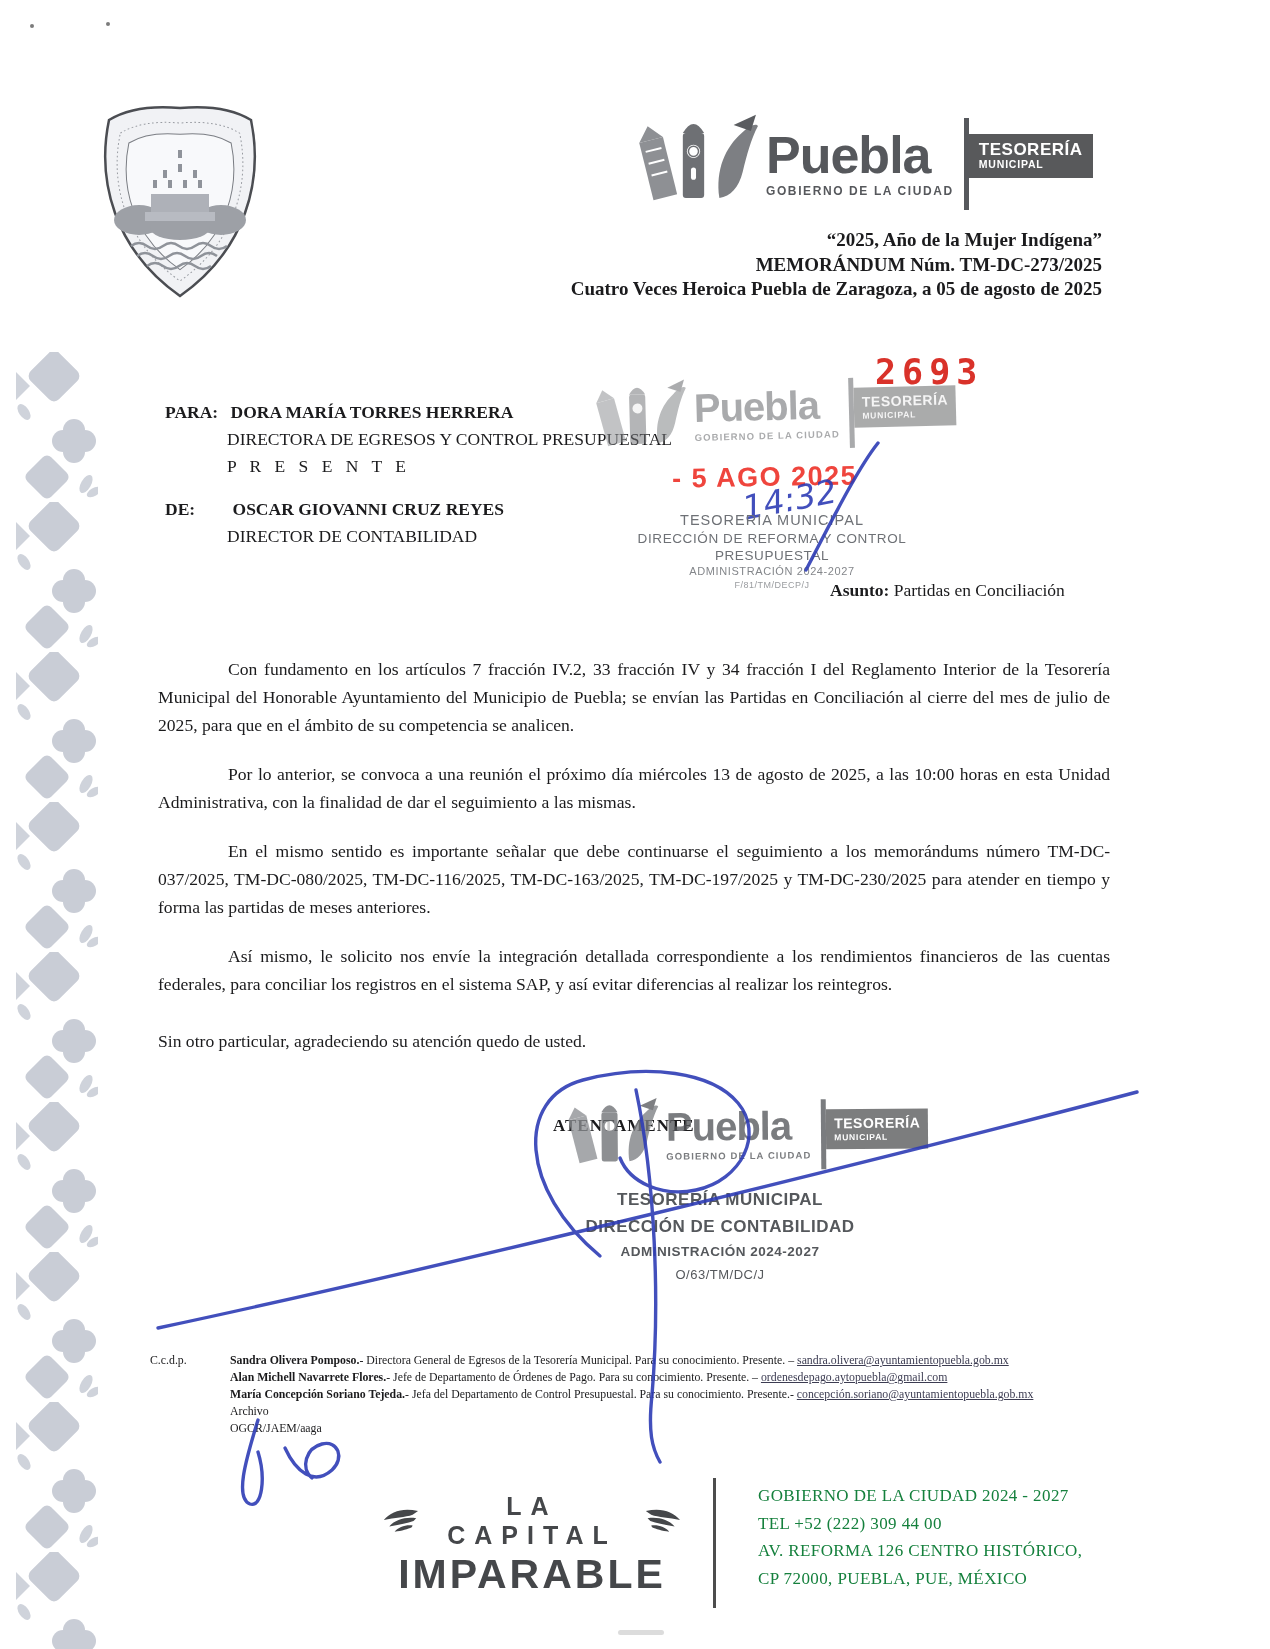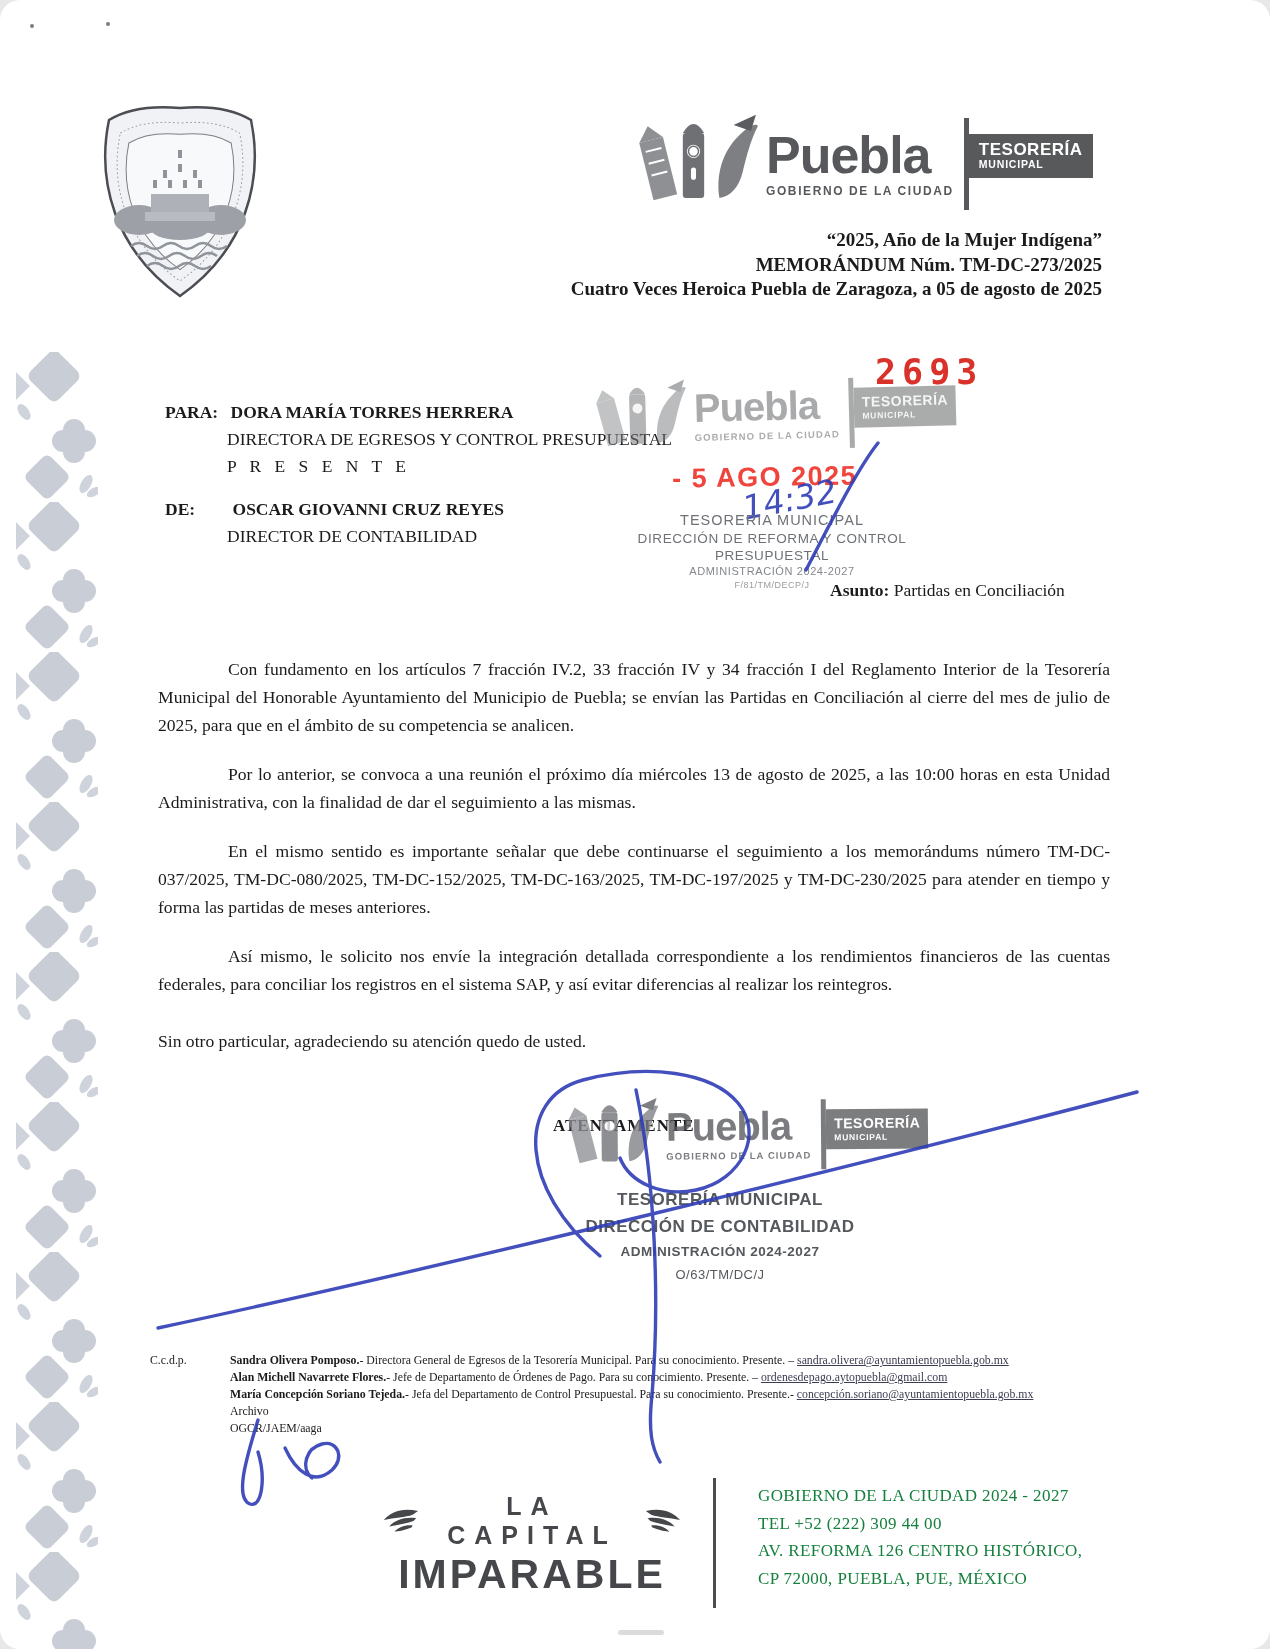--- a/index.html
+++ b/index.html
@@ -1,17 +1,17 @@
 <!DOCTYPE html>
 <html><head>
 <meta charset="utf-8">
 <style>
   html,body{margin:0;padding:0;background:#e8e8e8;}
   .page{position:relative;width:1270px;height:1649px;background:#ffffff;
-        font-family:"Liberation Serif",serif;color:#1b1b1d;overflow:hidden;margin:0 auto;border-radius:20px;}
+        font-family:"Liberation Serif",serif;color:#1b1b1d;overflow:hidden;margin:0 auto;}
   .abs{position:absolute;}
 
   
   .speck{position:absolute;width:4px;height:4px;border-radius:50%;background:#5a5a5a;opacity:.8;}
 
   
   .talavera{left:16px;top:352px;width:82px;height:1297px;}
 
   
   .plogo{display:flex;align-items:flex-start;}
@@ -232,21 +232,21 @@
     <div class="l4">F/81/TM/DECP/J</div>
   </div>
 
   <div class="abs subject" style="left:830px;top:580px;">
     <b>Asunto:</b><span> Partidas en Conciliación</span>
   </div>
 
   <div class="abs body-text">
     <p>Con fundamento en los artículos 7 fracción IV.2, 33 fracción IV y 34 fracción I del Reglamento Interior de la Tesorería Municipal del Honorable Ayuntamiento del Municipio de Puebla; se envían las Partidas en Conciliación al cierre del mes de julio de 2025, para que en el ámbito de su competencia se analicen.</p>
     <p>Por lo anterior, se convoca a una reunión el próximo día miércoles 13 de agosto de 2025, a las 10:00 horas en esta Unidad Administrativa, con la finalidad de dar el seguimiento a las mismas.</p>
-    <p>En el mismo sentido es importante señalar que debe continuarse el seguimiento a los memorándums número TM-DC-037/2025, TM-DC-080/2025, TM-DC-152/2025, TM-DC-163/2025, TM-DC-197/2025 y TM-DC-230/2025 para atender en tiempo y forma las partidas de meses anteriores.</p>
+    <p>En el mismo sentido es importante señalar que debe continuarse el seguimiento a los memorándums número TM-DC-037/2025, TM-DC-080/2025, TM-DC-116/2025, TM-DC-163/2025, TM-DC-197/2025 y TM-DC-230/2025 para atender en tiempo y forma las partidas de meses anteriores.</p>
     <p>Así mismo, le solicito nos envíe la integración detallada correspondiente a los rendimientos financieros de las cuentas federales, para conciliar los registros en el sistema SAP, y así evitar diferencias al realizar los reintegros.</p>
     <p class="closing">Sin otro particular, agradeciendo su atención quedo de usted.</p>
   </div>
 
   <div class="abs atent" style="left:553px;top:1116px;">ATENTAMENTE</div>
 
   <div class="abs plogo small stamp-sig" style="left:560px;top:1092px;opacity:.78;">
     <svg class="icons" width="100" height="82" viewBox="0 0 130 105">
       <g transform="rotate(-14 30 60)">
         <rect x="18" y="30" width="24" height="58" fill="#8e9094"></rect>

